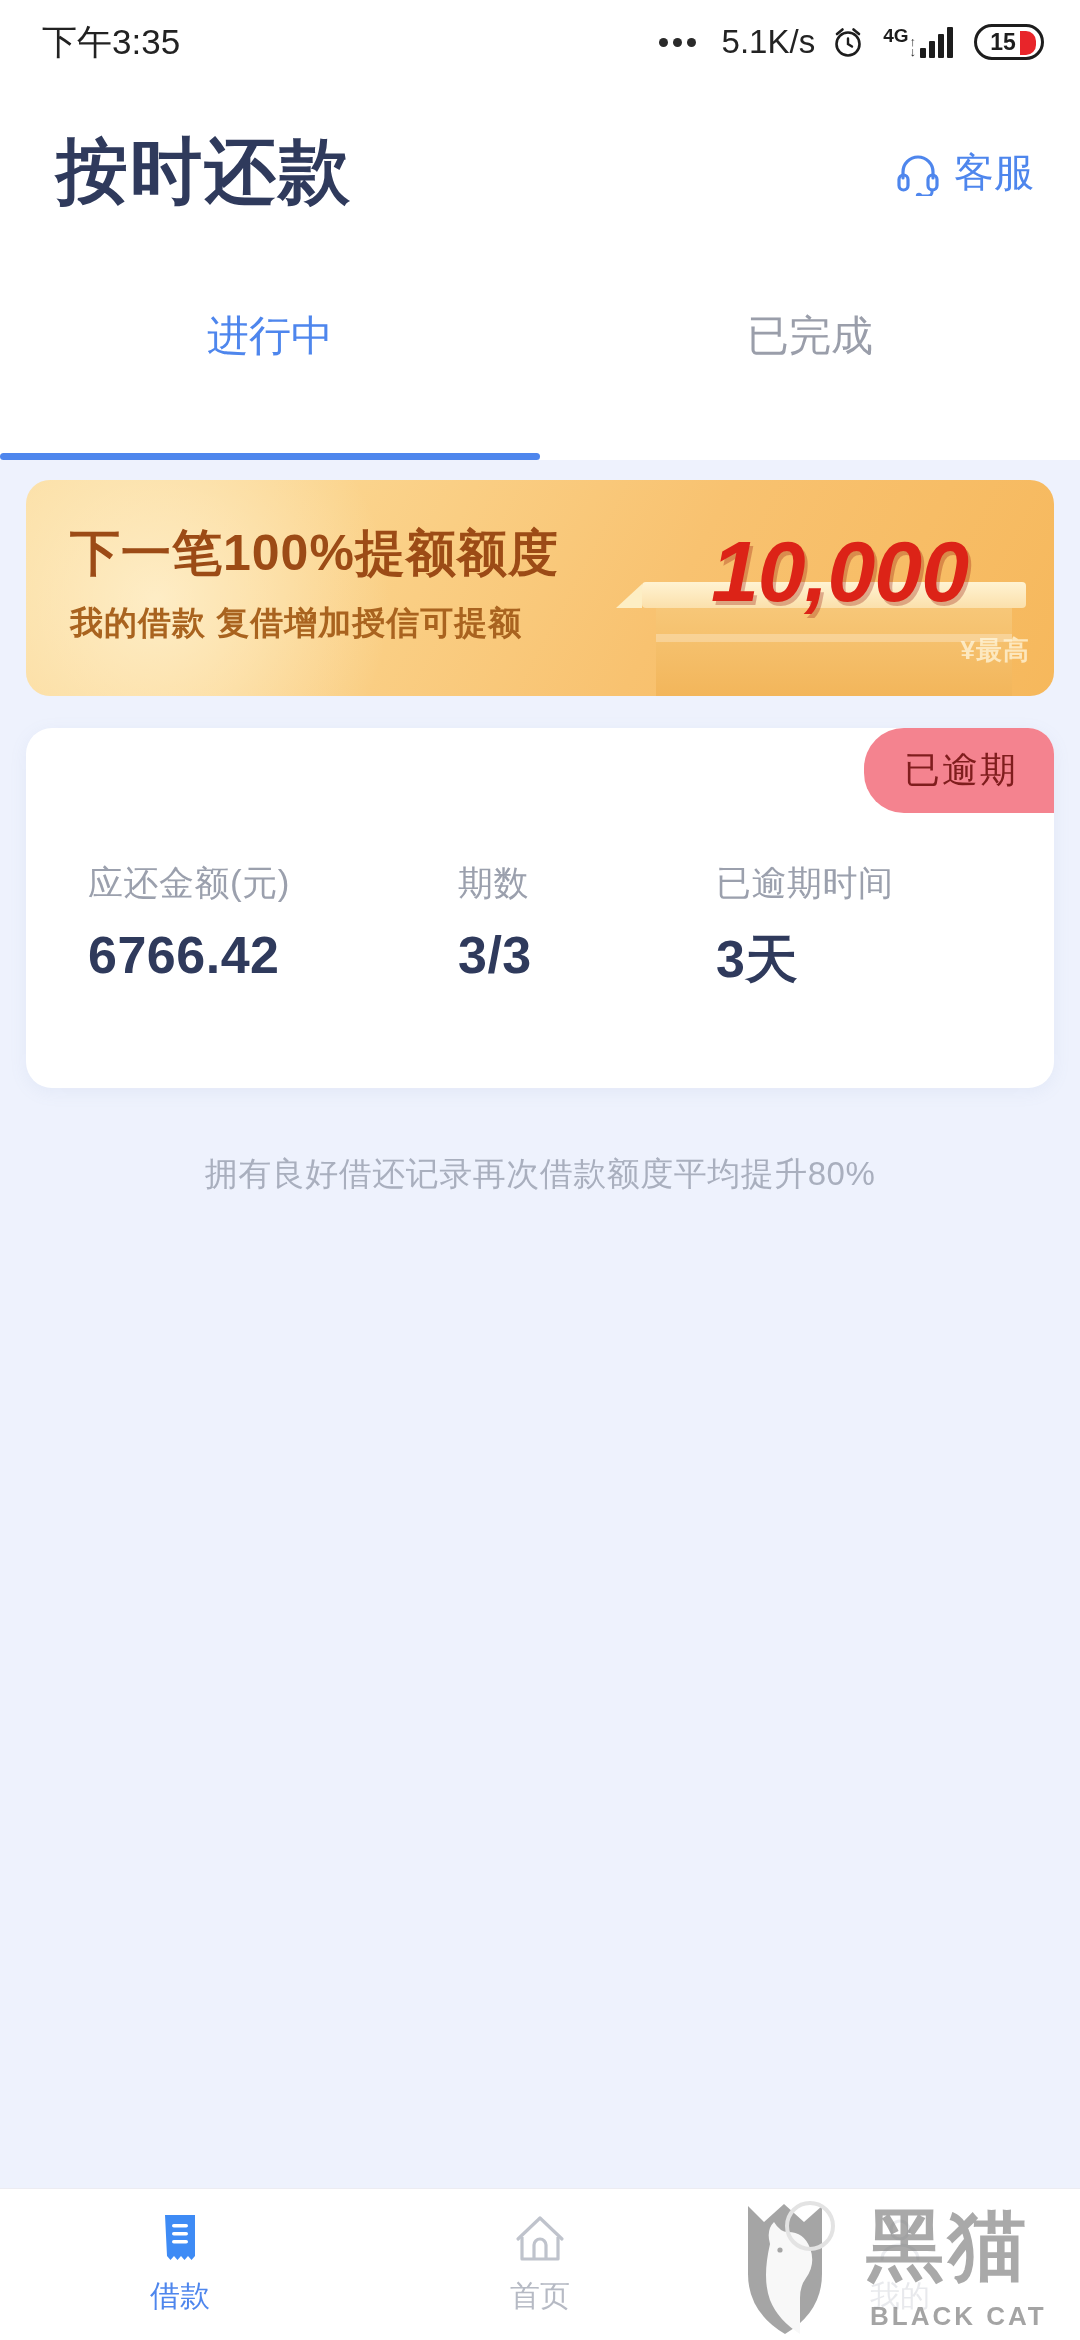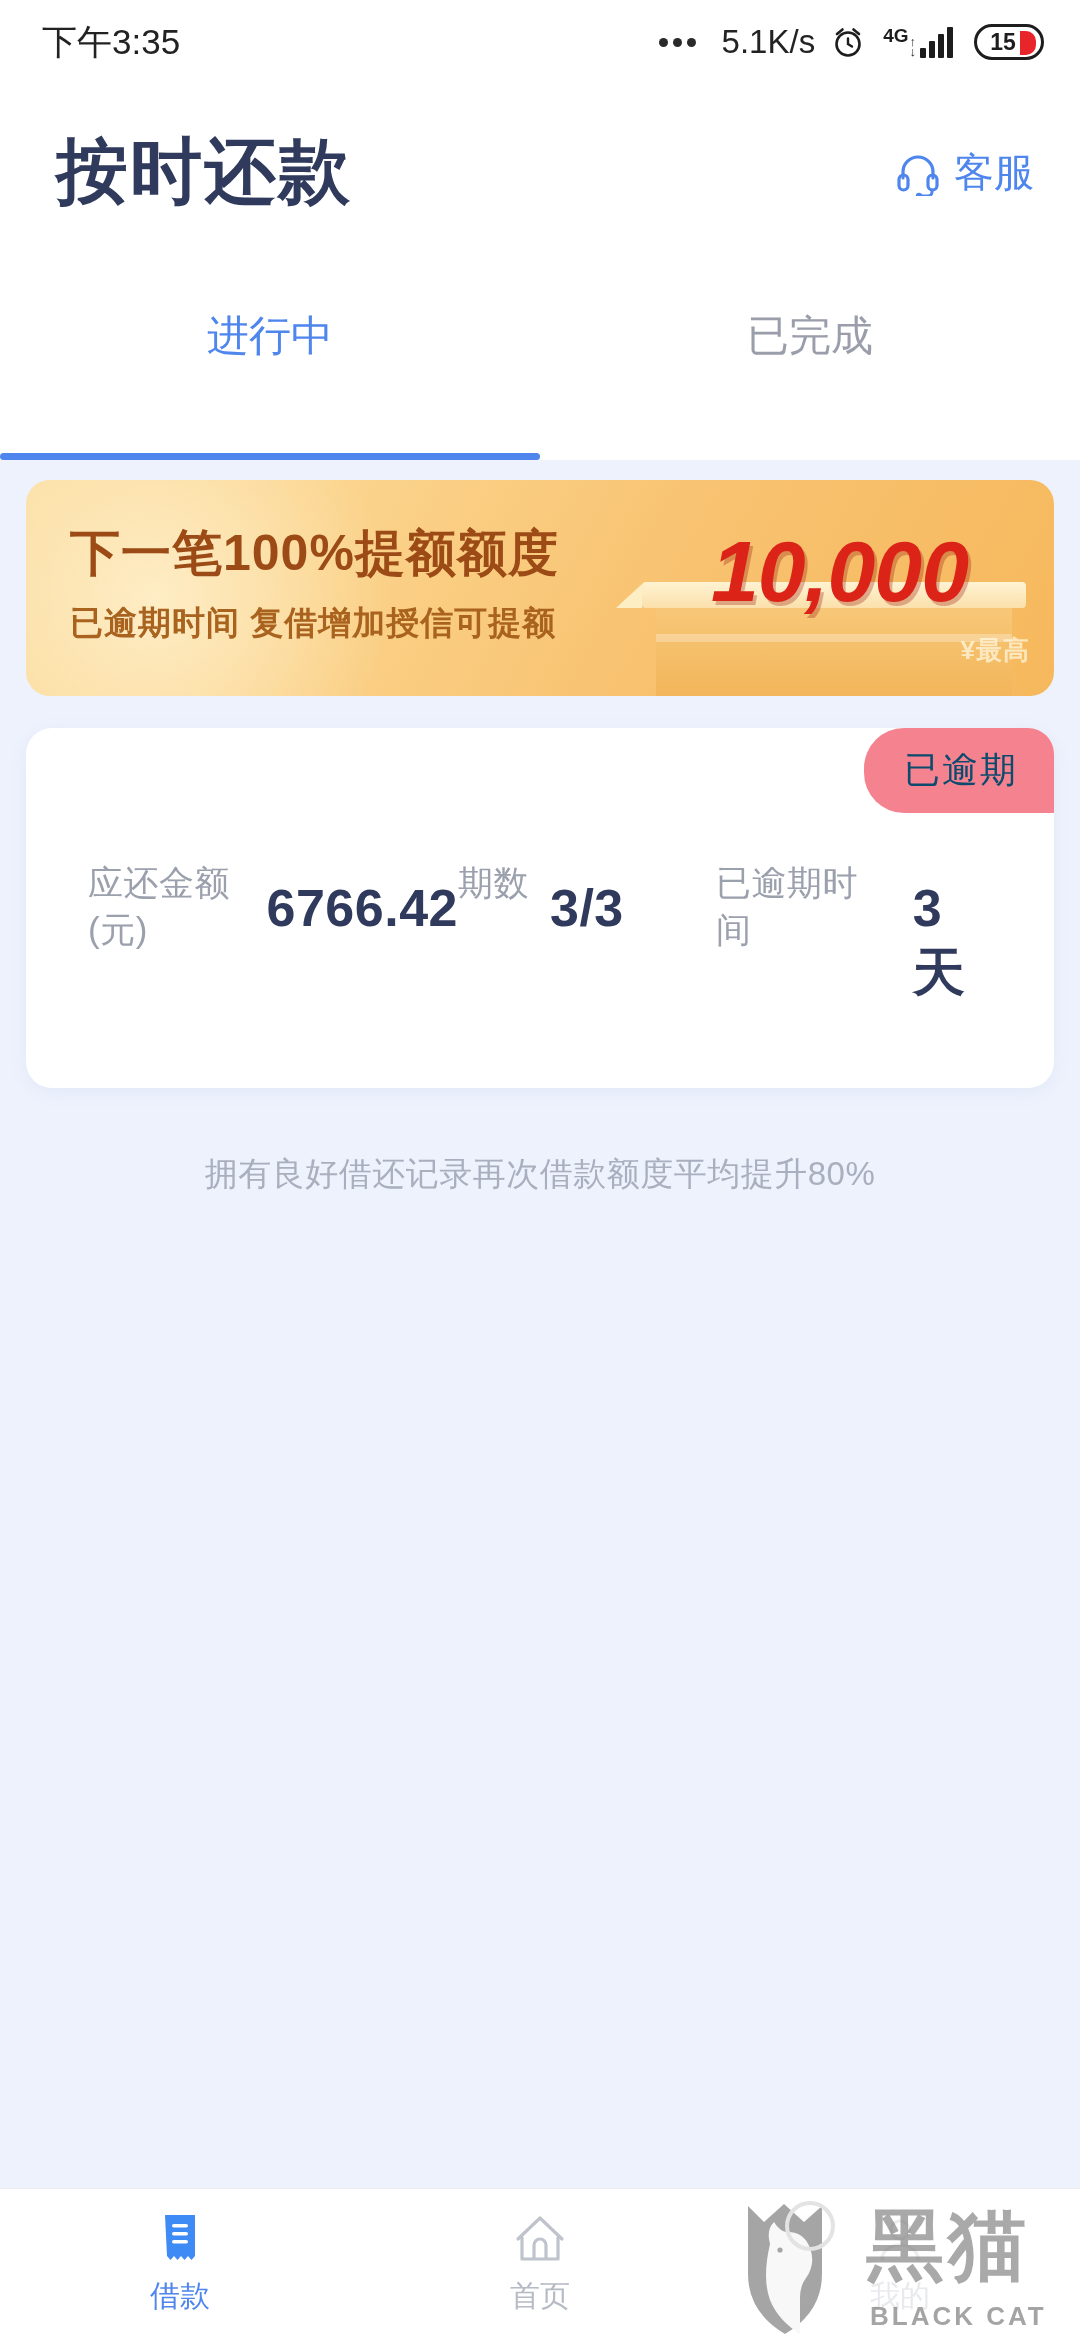--- a/index.html
+++ b/index.html
@@ -250,32 +250,32 @@
     background: #ffffff;
     border-radius: 26px;
     box-shadow: 0 4px 18px rgba(120,140,190,0.09);
     cursor: pointer;
   }
   .status-badge {
     position: absolute;
     right: 0; top: 0;
     padding: 18px 36px 18px 40px;
     background: #f4838f;
-    color: #0c4a6e;
+    color: #7f1d1d;
     font-size: 36px;
     border-radius: 40px 26px 0 40px;
     letter-spacing: 2px;
   }
   .stats-row {
     position: absolute;
     left: 0; right: 0; top: 132px;
     display: flex;
     padding: 0 60px 0 62px;
   }
-  .stat { display: flex; flex-direction: row; gap: 21px; }
+  .stat { display: flex; flex-direction: column; }
   .stat:nth-child(1) { width: 370px; }
   .stat:nth-child(2) { width: 258px; }
   .stat:nth-child(3) { flex: 1; }
   .stat-label {
     font-size: 35px;
     color: #9ba0ad;
     letter-spacing: 0.5px;
   }
   .stat-value {
     margin-top: 18px;
@@ -417,21 +417,21 @@
 
   <div class="banner">
     <span class="glow"></span>
     <span class="podium">
       <span class="top"></span>
       <span class="body"></span>
       <span class="stripe"></span>
     </span>
     <div class="banner-text">
       <div class="banner-title">下一笔100%提额额度</div>
-      <div class="banner-sub">已逾期时间  复借增加授信可提额</div>
+      <div class="banner-sub">我的借款  复借增加授信可提额</div>
     </div>
     <div class="banner-amount">10,000</div>
     <div class="banner-max">¥最高</div>
   </div>
 
   <div class="loan-card">
     <div class="status-badge">已逾期</div>
     <div class="stats-row">
       <div class="stat">
         <span class="stat-label">应还金额(元)</span>

